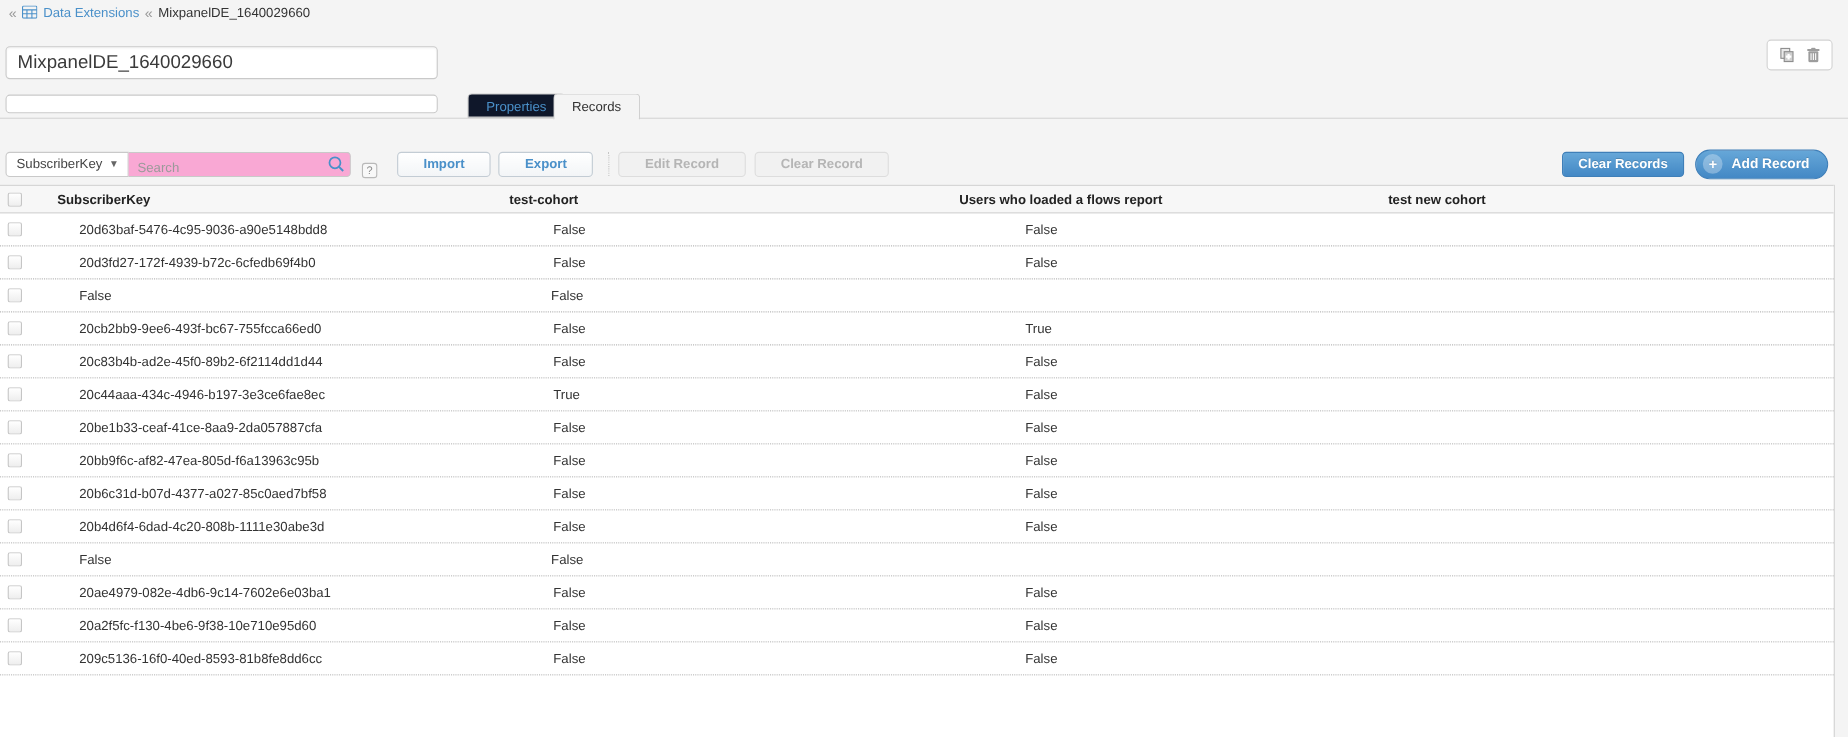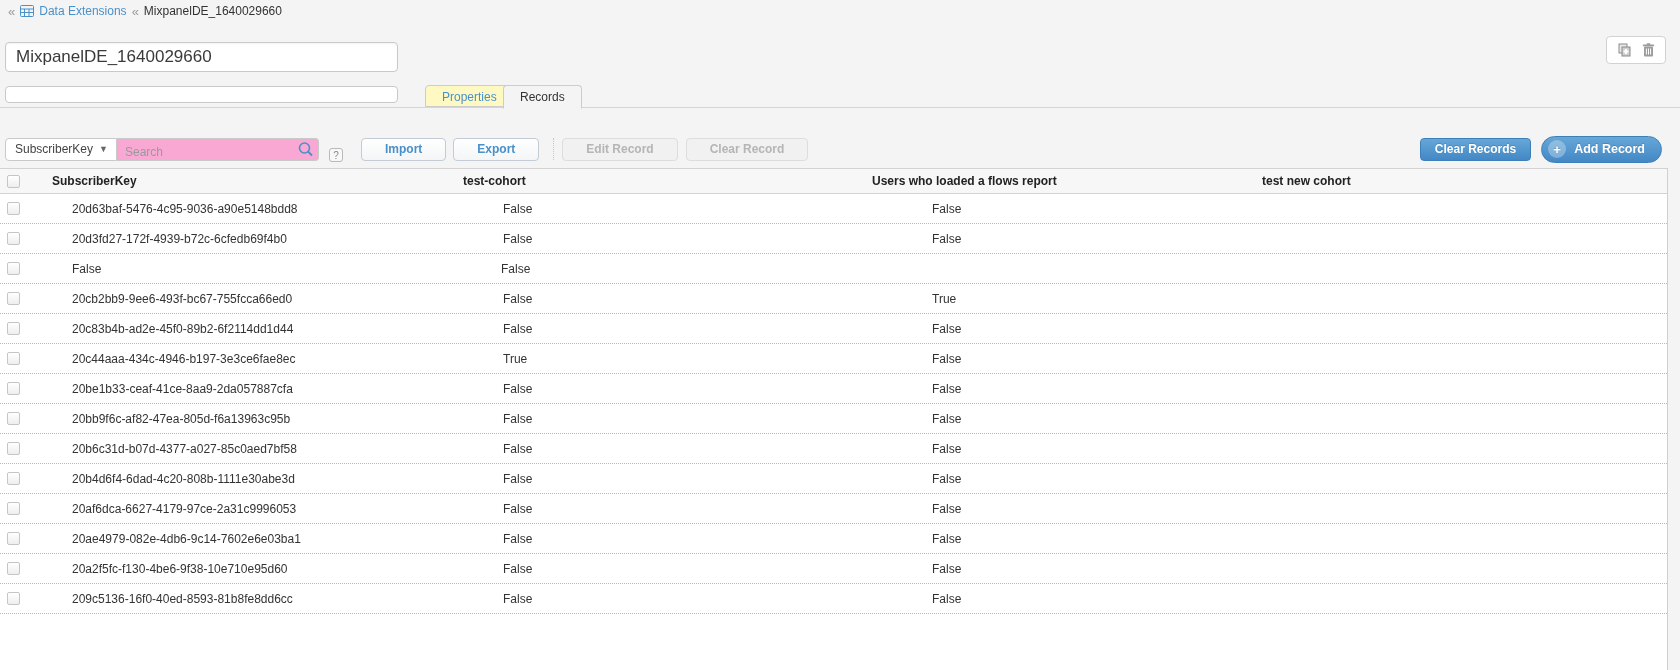--- a/index.html
+++ b/index.html
@@ -20,21 +20,21 @@
   .desc-input { position:absolute; left:5px; top:86px; width:393px; height:17px; border:1px solid #c9c9c9; border-radius:4px; padding:0 8px; font-size:11px; background:#fff; }
 
   
   .icon-group { position:absolute; left:1606px; top:36px; width:60px; height:28px; background:#fff; border:1px solid #d2d2d2; border-radius:4px; display:flex; align-items:center; justify-content:center; gap:9px; }
   .hicon { display:flex; cursor:pointer; }
   .hicon svg { display:block; }
 
   
   .tabbar { position:absolute; left:0; top:85px; width:1680px; height:23px; border-bottom:1px solid #d5d5d5; }
   .tab { position:absolute; top:0; height:22px; line-height:22px; padding:0 16px; font-size:12px; border:1px solid #cccccc; border-radius:4px 4px 0 0; cursor:pointer; }
-  .tab-props { left:425px; background:#fef9c3; color:var(--link-blue,#4a90c9); }
+  .tab-props { left:425px; background:#0f172a; color:var(--link-blue,#4a90c9); }
   .tab-records { left:503px; height:24px; background:var(--page-bg,#f4f4f4); border-bottom-color:var(--page-bg,#f4f4f4); color:#333; }
 
   
   .toolbar { position:absolute; left:0; top:137px; width:1680px; height:24px; display:flex; align-items:center; }
   .dropdown { margin-left:5px; height:23px; display:flex; align-items:center; gap:6px; padding:0 8px 0 9px; background:#fff; border:1px solid #c9c9c9; border-radius:4px 0 0 4px; font-size:12px; color:#444; cursor:pointer; }
   .caret { font-size:9px; color:#666; }
   .searchwrap { position:relative; height:23px; }
   .searchwrap input { width:202px; height:23px; border:1px solid #c9c9c9; border-left:none; border-radius:0 4px 4px 0; padding:5px 28px 0 8px; font-size:12px; color:#444; background:#f9a8d4; font-family:"Liberation Sans",sans-serif; }
   .searchwrap input::placeholder { color:#9a9a9a; }
   .mag { position:absolute; right:5px; top:3px; cursor:pointer; }
@@ -238,21 +238,20 @@
         </div>
       <div class="td td-key">20b4d6f4-6dad-4c20-808b-1111e30abe3d</div>
       <div class="td td-c1">False</div>
       <div class="td td-c2">False</div>
       <div class="td td-c3"></div>
     </div>
     <div class="tr">
       <div class="td td-check">
           <input type="checkbox" class="cb" style="">
         </div>
-      <div class="td td-key">20af6dca-6627-4179-97ce-2a31c9996053</div>
       <div class="td td-c1">False</div>
       <div class="td td-c2">False</div>
       <div class="td td-c3"></div>
     </div>
     <div class="tr">
       <div class="td td-check">
           <input type="checkbox" class="cb" style="">
         </div>
       <div class="td td-key">20ae4979-082e-4db6-9c14-7602e6e03ba1</div>
       <div class="td td-c1">False</div>

